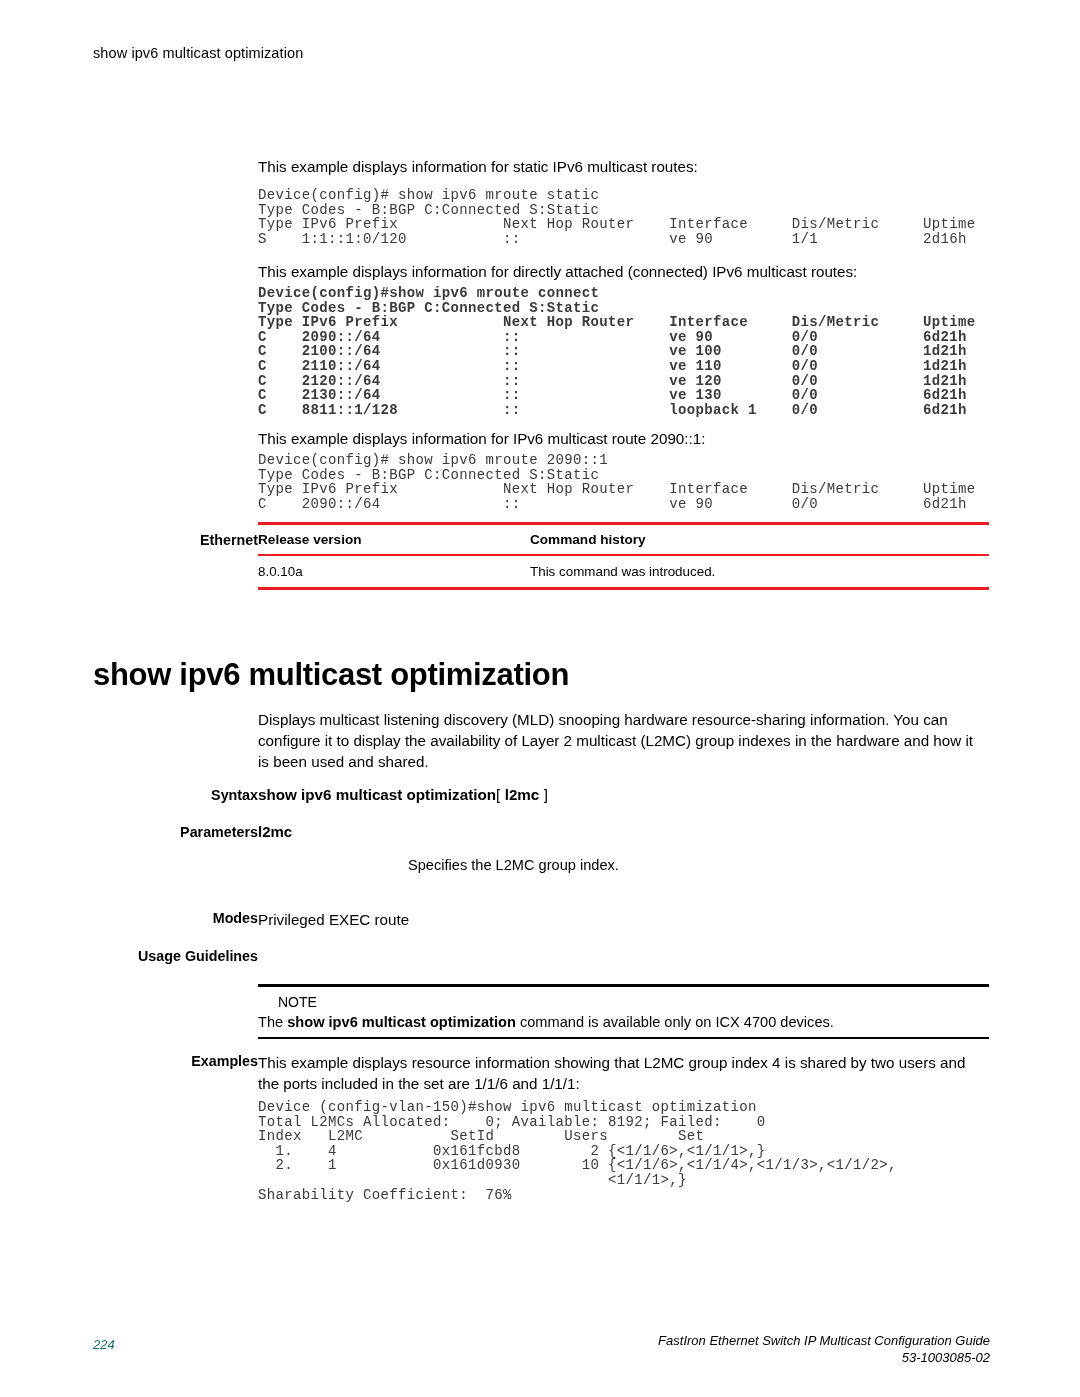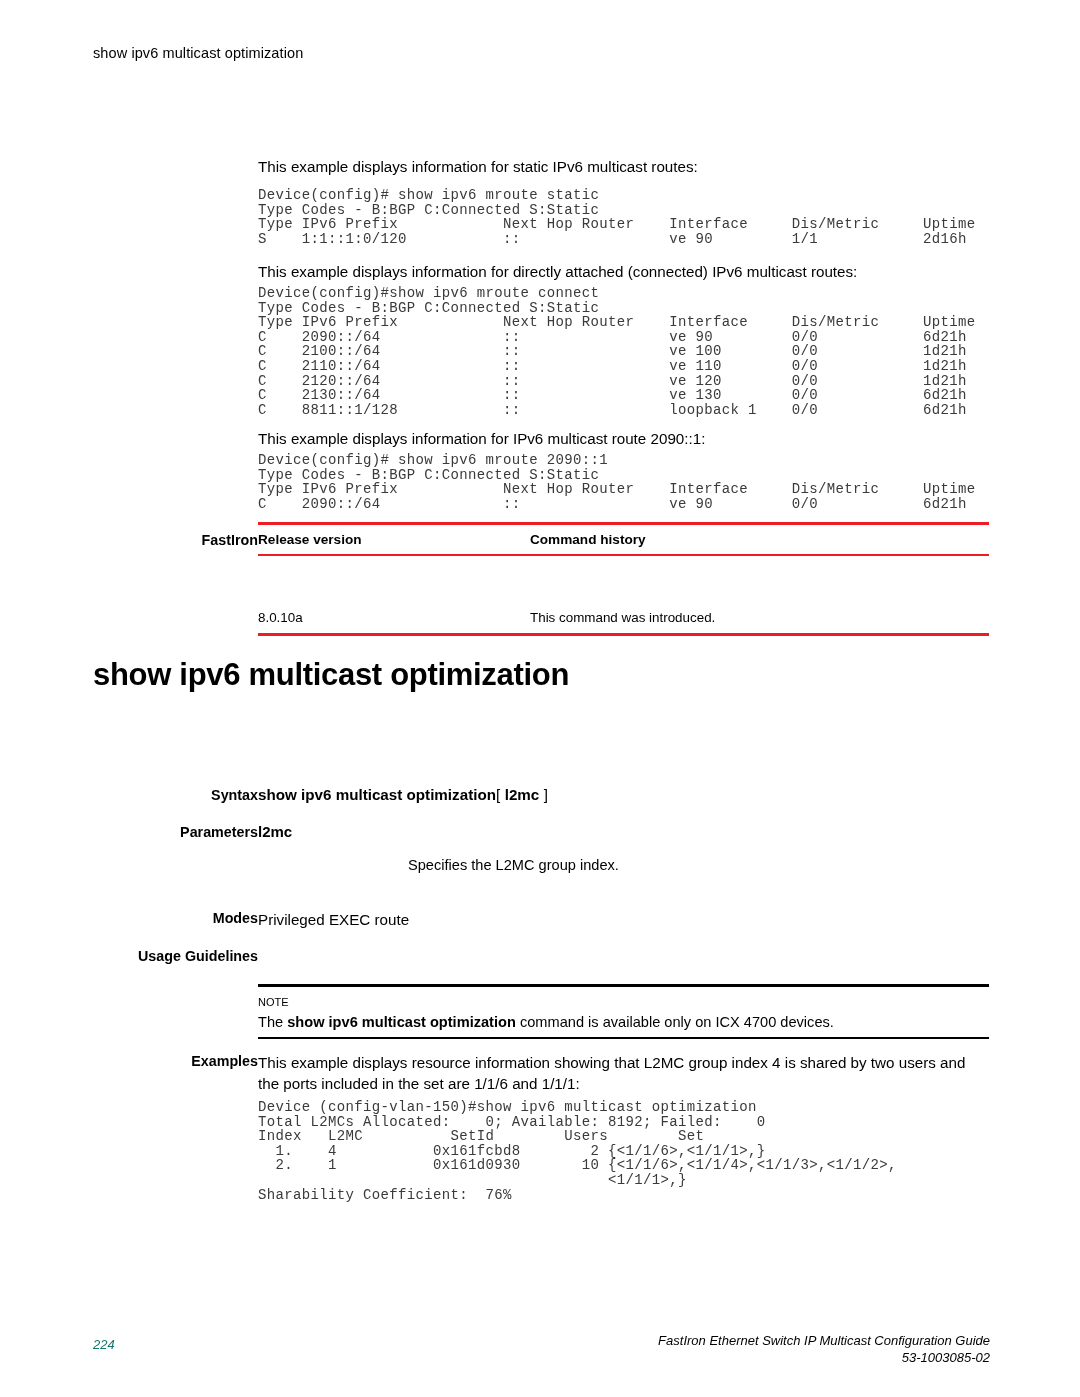--- a/index.html
+++ b/index.html
@@ -85,21 +85,20 @@
   }
   .hist-row {
     display: flex;
     align-items: center;
   }
   .hist-head {
     height: 29px;
   }
   .hist-body {
     height: 31px;
-    margin-top: 46px;
   }
   .hist-c1 { width: 272px; flex: 0 0 272px; }
   .hist-c2 { flex: 1 1 auto; }
   .hist-head .hist-c1,
   .hist-head .hist-c2 {
     font-size: 13.6px;
     font-weight: bold;
   }
   .hist-body .hist-c1,
   .hist-body .hist-c2 {
@@ -126,23 +125,24 @@
   }
   .hr-black {
     height: 2.5px;
     background: #000;
     width: 100%;
   }
   .note-inner {
     padding: 6px 0 5px 0;
   }
   .note-title {
-    font-size: 11px;
+    font-size: 14px;
     line-height: 19px;
     color: #000;
+    margin-left: 20px;
   }
   .note-text {
     font-size: 14.6px;
     line-height: 20px;
     color: #000;
   }
   .note-text b { font-weight: bold; }
 
   
   .syntax-cmd {
@@ -192,54 +192,55 @@
 
   <div class="running-header">show ipv6 multicast optimization</div>
 
   <div class="content-col body-text" style="top:156px; width:731px;">This example displays information for static IPv6 multicast routes:</div>
   <div class="content-col code" style="top:188px;">Device(config)# show ipv6 mroute static
 Type Codes - B:BGP C:Connected S:Static
 Type IPv6 Prefix            Next Hop Router    Interface     Dis/Metric     Uptime
 S    1:1::1:0/120           ::                 ve 90         1/1            2d16h</div>
 
   <div class="content-col body-text" style="top:261px; width:760px;">This example displays information for directly attached (connected) IPv6 multicast routes:</div>
-  <div class="content-col code" style="top:286px;">Device(config)#show ipv6 mroute connect
+  <div class="content-col code" style="top:286px;font-weight:bold;">Device(config)#show ipv6 mroute connect
 Type Codes - B:BGP C:Connected S:Static
 Type IPv6 Prefix            Next Hop Router    Interface     Dis/Metric     Uptime
 C    2090::/64              ::                 ve 90         0/0            6d21h
 C    2100::/64              ::                 ve 100        0/0            1d21h
 C    2110::/64              ::                 ve 110        0/0            1d21h
 C    2120::/64              ::                 ve 120        0/0            1d21h
 C    2130::/64              ::                 ve 130        0/0            6d21h
 C    8811::1/128            ::                 loopback 1    0/0            6d21h</div>
 
   <div class="content-col body-text" style="top:428px; width:731px;">This example displays information for IPv6 multicast route 2090::1:</div>
   <div class="content-col code" style="top:453px;">Device(config)# show ipv6 mroute 2090::1
 Type Codes - B:BGP C:Connected S:Static
 Type IPv6 Prefix            Next Hop Router    Interface     Dis/Metric     Uptime
 C    2090::/64              ::                 ve 90         0/0            6d21h</div>
 
-  <div class="label-col" style="left:98px; top:532px;">FastIron</div>
+  <div class="label-col" style="left:98px; top:532px;">Ethernet</div>
 
   <div class="history-table">
     <div class="hr-red"></div>
     <div class="hist-row hist-head">
       <div class="hist-c1">Release version</div>
       <div class="hist-c2">Command history</div>
     </div>
     <div class="hr-red-thin"></div>
     <div class="hist-row hist-body">
       <div class="hist-c1">8.0.10a</div>
       <div class="hist-c2">This command was introduced.</div>
     </div>
     <div class="hr-red"></div>
   </div>
 
   <h1 class="section-heading">show ipv6 multicast optimization</h1>
 
+  <div class="content-col body-text" style="top:709px; width:723px;">Displays multicast listening discovery (MLD) snooping hardware resource-sharing information. You can configure it to display the availability of Layer 2 multicast (L2MC) group indexes in the hardware and how it is been used and shared.</div>
 
   <div class="label-col" style="left:98px; top:787px;">Syntax</div>
   <div class="content-col" style="top:786px;">
     <span class="syntax-cmd">show ipv6 multicast optimization</span><span class="syntax-opt">[</span> <span class="syntax-opt"><b>l2mc</b></span> <span class="syntax-opt">]</span>
   </div>
 
   <div class="label-col" style="left:98px; top:824px;">Parameters</div>
   <div class="content-col param-name" style="top:823px;">l2mc</div>
   <div class="param-desc" style="top:857px;">Specifies the L2MC group index.</div>
 

